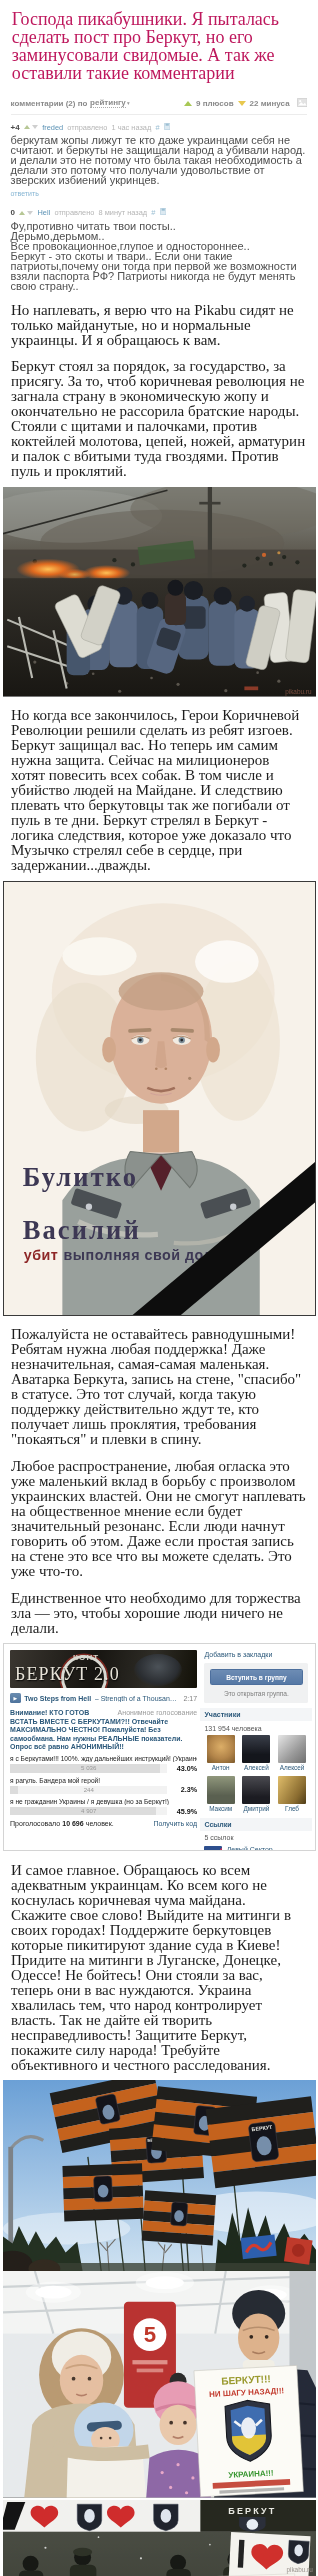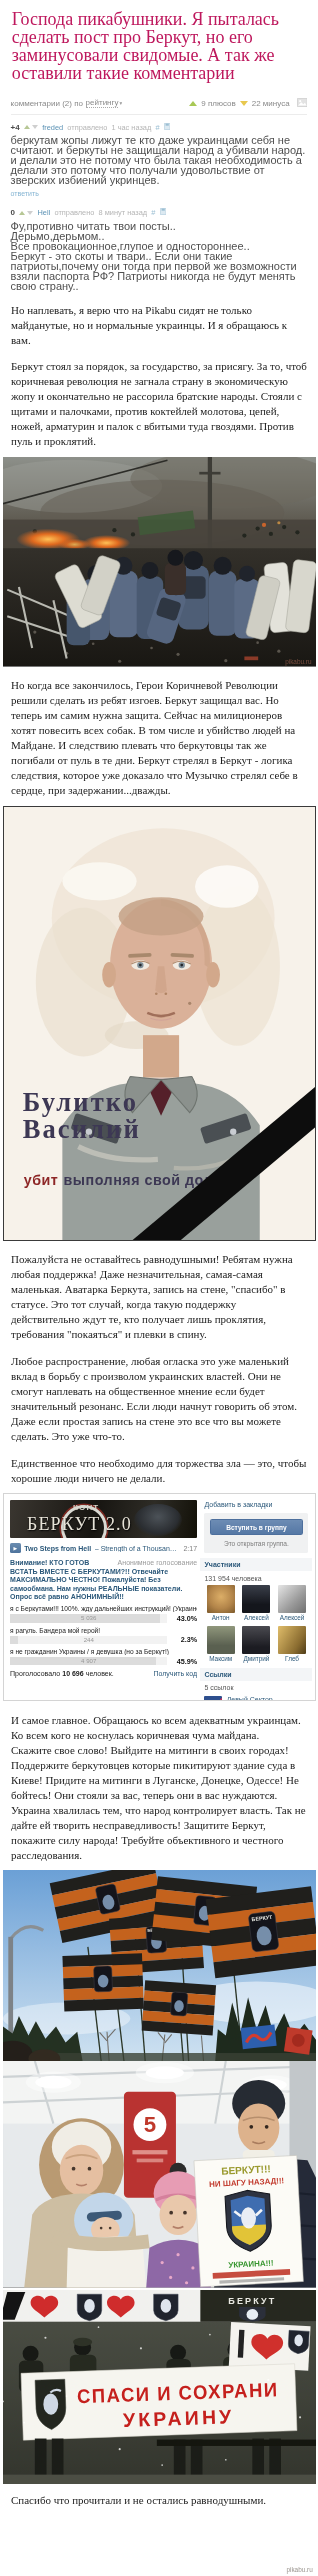--- a/index.html
+++ b/index.html
@@ -6,21 +6,21 @@
   html,body { background:#fff; }
   body { width:318px; font-family:"Liberation Sans","DejaVu Sans",sans-serif; color:#222; }
   .page { width:318px; height:2576px; overflow:hidden; position:relative; background:#fff; }
 
   
   .post-title { font-family:"Liberation Serif","DejaVu Serif",serif; font-weight:400;
     font-size:18px; line-height:18px; color:#be185d; margin:9.6px 11.7px 0; }
 
   
   .cbar { display:flex; align-items:center; margin:12.7px 10.6px 0; padding:3.7px 0 4.8px;
-    border-bottom:0.5px solid #ececec; font-size:8px; color:#8a8a8a; }
+    border-bottom:0.5px solid #ececec; font-size:8px; color:#8a8a8a;font-weight:bold; }
   .cbar .sort { color:#8a8a8a; border-bottom:0.5px dotted #aaa; margin-left:2.7px; cursor:pointer; }
   .caret { font-size:5.3px; color:#999; margin-left:1.1px; }
   .cbar-right { margin-left:auto; display:flex; align-items:center; gap:4px; }
   .tri-up { width:0; height:0; border-left:4.2px solid transparent; border-right:4.2px solid transparent; border-bottom:5.8px solid #a8c855; }
   .tri-down { width:0; height:0; border-left:4.2px solid transparent; border-right:4.2px solid transparent; border-top:5.8px solid #e8c84e; }
   .cbar-num { color:#8a8a8a; }
   .imgico { margin-left:3.2px; display:inline-block; }
 
   
   .comment { margin:8px 10.6px 0; }
@@ -29,51 +29,51 @@
   .varr { display:inline-flex; gap:2.1px; align-items:center; }
   .va-up { width:0;height:0;border-left:3.2px solid transparent;border-right:3.2px solid transparent;border-bottom:4.2px solid #b7c795; }
   .va-down { width:0;height:0;border-left:3.2px solid transparent;border-right:3.2px solid transparent;border-top:4.2px solid #cfcfcf; }
   .author { color:#5a91b4; text-decoration:none; }
   .hashlink { color:#9cbfd3; text-decoration:none; }
   .ctext { font-size:11px; line-height:10px; color:#4f4f4f; margin-top:3.7px; max-width:295px; }
   .ctext div { min-height:10px; }
   .reply { display:inline-block; margin-top:4.8px; color:#85b5d3; font-size:7px; cursor:pointer; }
 
   
-  .para { font-family:"Liberation Serif","DejaVu Serif",serif; font-size:11px; line-height:15px;
+  .para { font-family:"Liberation Serif","DejaVu Serif",serif; font-size:15px; line-height:15px;
     color:#1d1d1d; margin:11.7px 11px 0; }
   .para + .para.tight { margin-top:0; }
 
   
   .photo { margin:7.4px 2.7px 0; width:313px; position:relative; overflow:hidden; background:#777; }
   .photo svg { display:block; width:313px; }
   .ph-watermark { position:absolute; right:4.2px; bottom:2.1px; font-size:6.4px; color:#8a5747; opacity:.85; }
 
   
   .memorial { height:435px; background:#f7f2ea; border:0.5px solid #3a3a3a; }
   .mem-name { position:absolute; left:19px; font-family:"Liberation Serif","DejaVu Serif",serif;
     font-weight:bold; color:#3d3854; font-size:26.5px; letter-spacing:2.1px; }
-  .mem-n1 { top:280px; } .mem-n2 { top:307px; }
+  .mem-n1 { top:280px; } .mem-n2 { top:333px; }
   .mem-cap { position:absolute; left:20px; top:365px; font-weight:bold; font-size:14.3px; letter-spacing:0.5px;
     font-family:"Liberation Sans","DejaVu Sans",sans-serif; color:#3d3854; }
   .mem-cap .killed { color:#8e2727; margin-right:5.3px; }
   .mem-ribbon { position:absolute; width:329px; height:31px; background:#0d0d0d; right:-101px; bottom:64px;
     transform:rotate(-40deg); }
 
   
   .vk { margin:7.4px 2.7px 0; width:313px; height:208px; overflow:hidden; background:#fff;
     border:0.5px solid #d4d4d4; padding:5.3px 6.4px; display:flex; gap:7.4px; font-size:7px; }
   .vk-left { width:187px; flex:none; }
   .vk-right { flex:1; min-width:0; }
   .vk-banner { height:38px; border-radius:1.1px; position:relative; overflow:hidden;
     background:linear-gradient(100deg,#3a3630 0%,#171511 45%,#2e2c26 75%,#121007 100%); }
   .vk-banner-ring { position:absolute; left:51px; top:5.3px; width:46px; height:46px; border-radius:50%;
     border:3.7px solid #efefe8; box-shadow:0 0 0 1.6px #8a2a22; opacity:.9; }
   .vk-banner-word { position:absolute; left:63px; top:3.2px; color:#d8d6cc; font-weight:bold; letter-spacing:1.1px; font-size:8px; }
-  .vk-banner-title { position:absolute; left:17px; bottom:2.1px; color:#e7e3d8; font-family:"Liberation Serif","DejaVu Serif",serif;
+  .vk-banner-title { position:absolute; left:5px; bottom:2.1px; color:#e7e3d8; font-family:"Liberation Serif","DejaVu Serif",serif;
     font-size:18px; letter-spacing:1.1px; text-shadow:0.5px 1.1px 1.6px #000; }
   .vk-banner-fig { position:absolute; right:15px; top:4.2px; width:48px; height:32px; background:
     radial-gradient(ellipse at 50% 40%, #4c5258 0%, #2a2d31 60%, transparent 75%); border-radius:50%; }
   .audio { display:flex; align-items:center; gap:3.7px; margin-top:4.2px; height:12.7px; }
   .play { width:10.6px; height:10.6px; border-radius:1.6px; background:linear-gradient(#6a8cb0,#4e739c);
     color:#fff; font-size:4.8px; display:flex; align-items:center; justify-content:center; flex:none; cursor:pointer; }
   .audio-artist { color:#2b587a; font-weight:bold; white-space:nowrap; }
   .audio-track { color:#2b587a; white-space:nowrap; overflow:hidden; text-overflow:ellipsis; }
   .audio-time { margin-left:auto; color:#7e7e7e; flex:none; }
   .poll-head { margin-top:4.8px; line-height:8.5px; }

